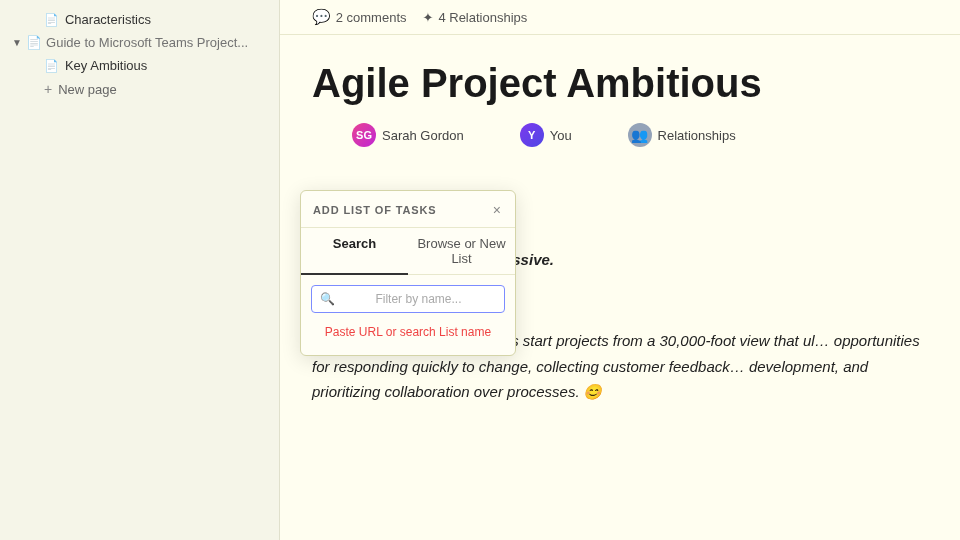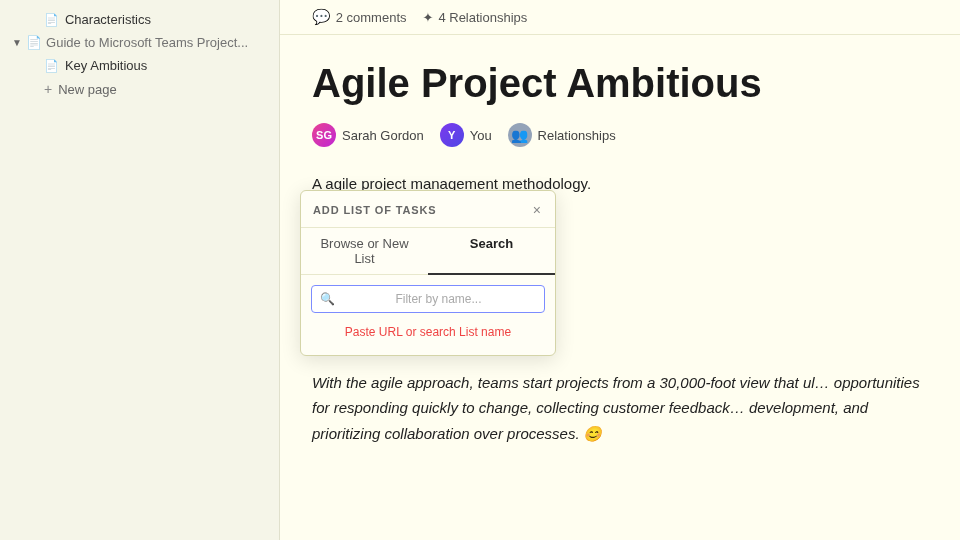--- a/index.html
+++ b/index.html
@@ -103,20 +103,21 @@
       gap: 16px;
       margin-bottom: 24px;
     }
     .contributor {
       display: flex;
       align-items: center;
       gap: 6px;
       font-size: 13px;
       color: #444;
       cursor: pointer;
+      margin-left: 40px;
     }
     .avatar {
       width: 24px;
       height: 24px;
       border-radius: 50%;
       display: flex;
       align-items: center;
       justify-content: center;
       font-size: 11px;
       font-weight: 600;
@@ -138,21 +139,21 @@
     .modal-overlay {
       position: absolute;
       top: 155px;
       left: 20px;
       z-index: 100;
     }
     .modal {
       background: #fffef5;
       border: 1.5px solid #d4d4a8;
       border-radius: 6px;
-      width: 256px;
+      width: 216px;
       box-shadow: 0 4px 20px rgba(0,0,0,0.12);
       overflow: hidden;
     }
     .modal-header {
       display: flex;
       align-items: center;
       justify-content: space-between;
       padding: 10px 12px 8px 12px;
       border-bottom: 1px solid #e8e8cc;
     }
@@ -272,41 +273,40 @@
         <div class="avatar you" style="background: linear-gradient(135deg, #7c3aed, #4f46e5);">Y</div>
         <span>You</span>
       </div>
       <div class="contributor">
         <div class="avatar contributors-icon" style="font-size:14px;background:#94a3b8;">👥</div>
         <span>Relationships</span>
       </div>
     </div>
 
     <div class="page-body">
-      <p>A agile project management methodology.</p>
       <p style="height:60px;"></p>
       <p style="font-style:italic;font-weight:600;">Confident. Ambitious. Impressive.</p>
       <p style="color:#888;font-size:14px;">/Table of Tasks (List view)</p>
 
       <p style="margin-top:16px;font-style:italic;">With the agile approach, teams start projects from a 30,000-foot view that ul… opportunities for responding quickly to change, collecting customer feedback… development, and prioritizing collaboration over processes. 😊</p>
 
     </div>
 
     <div class="modal-overlay">
       <div class="modal">
         <div class="modal-header">
           <span class="modal-title">ADD LIST OF TASKS</span>
           <span class="close-btn">×</span>
         </div>
         <div class="modal-tabs">
+          <div class="modal-tab active">
+            <span>Search</span>
+          </div>
           <div class="modal-tab">
             <span>Browse or New List</span>
-          </div>
-          <div class="modal-tab active">
-            <span>Search</span>
           </div>
         </div>
         <div class="modal-body">
           <div class="search-input-wrapper">
             <span class="search-icon-sm">🔍</span>
             <input type="text" placeholder="Filter by name..." style="">
           </div>
           <div class="paste-hint">Paste URL or search List name</div>
         </div>
       </div>

